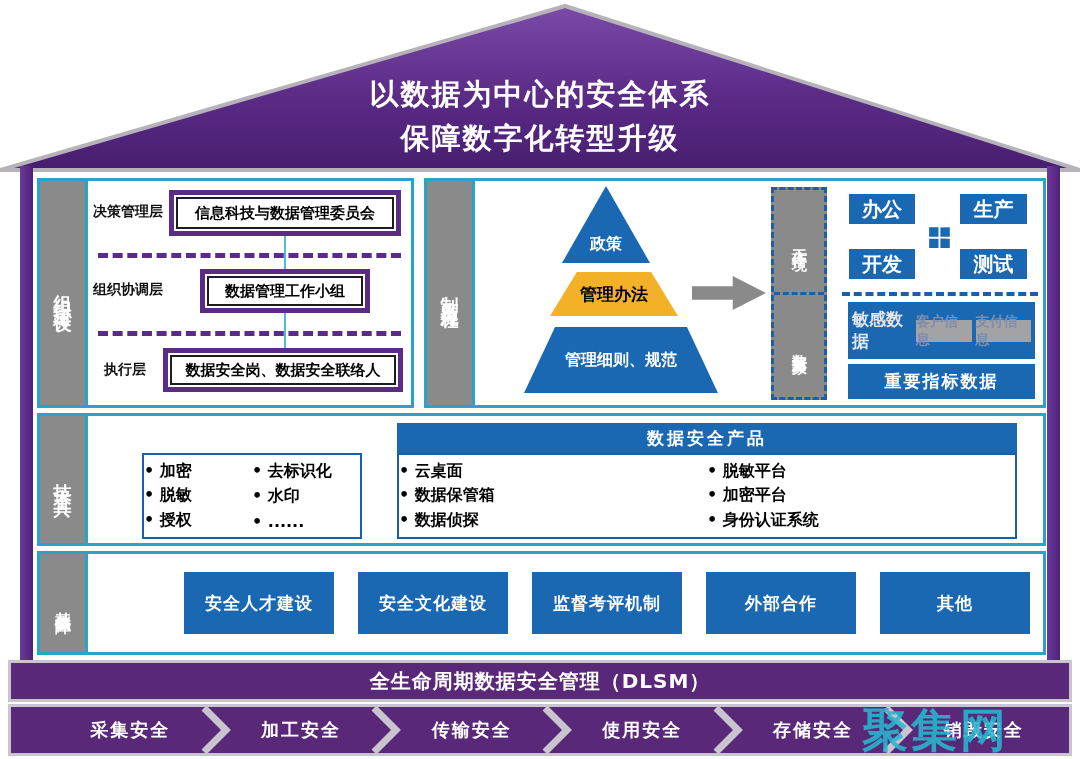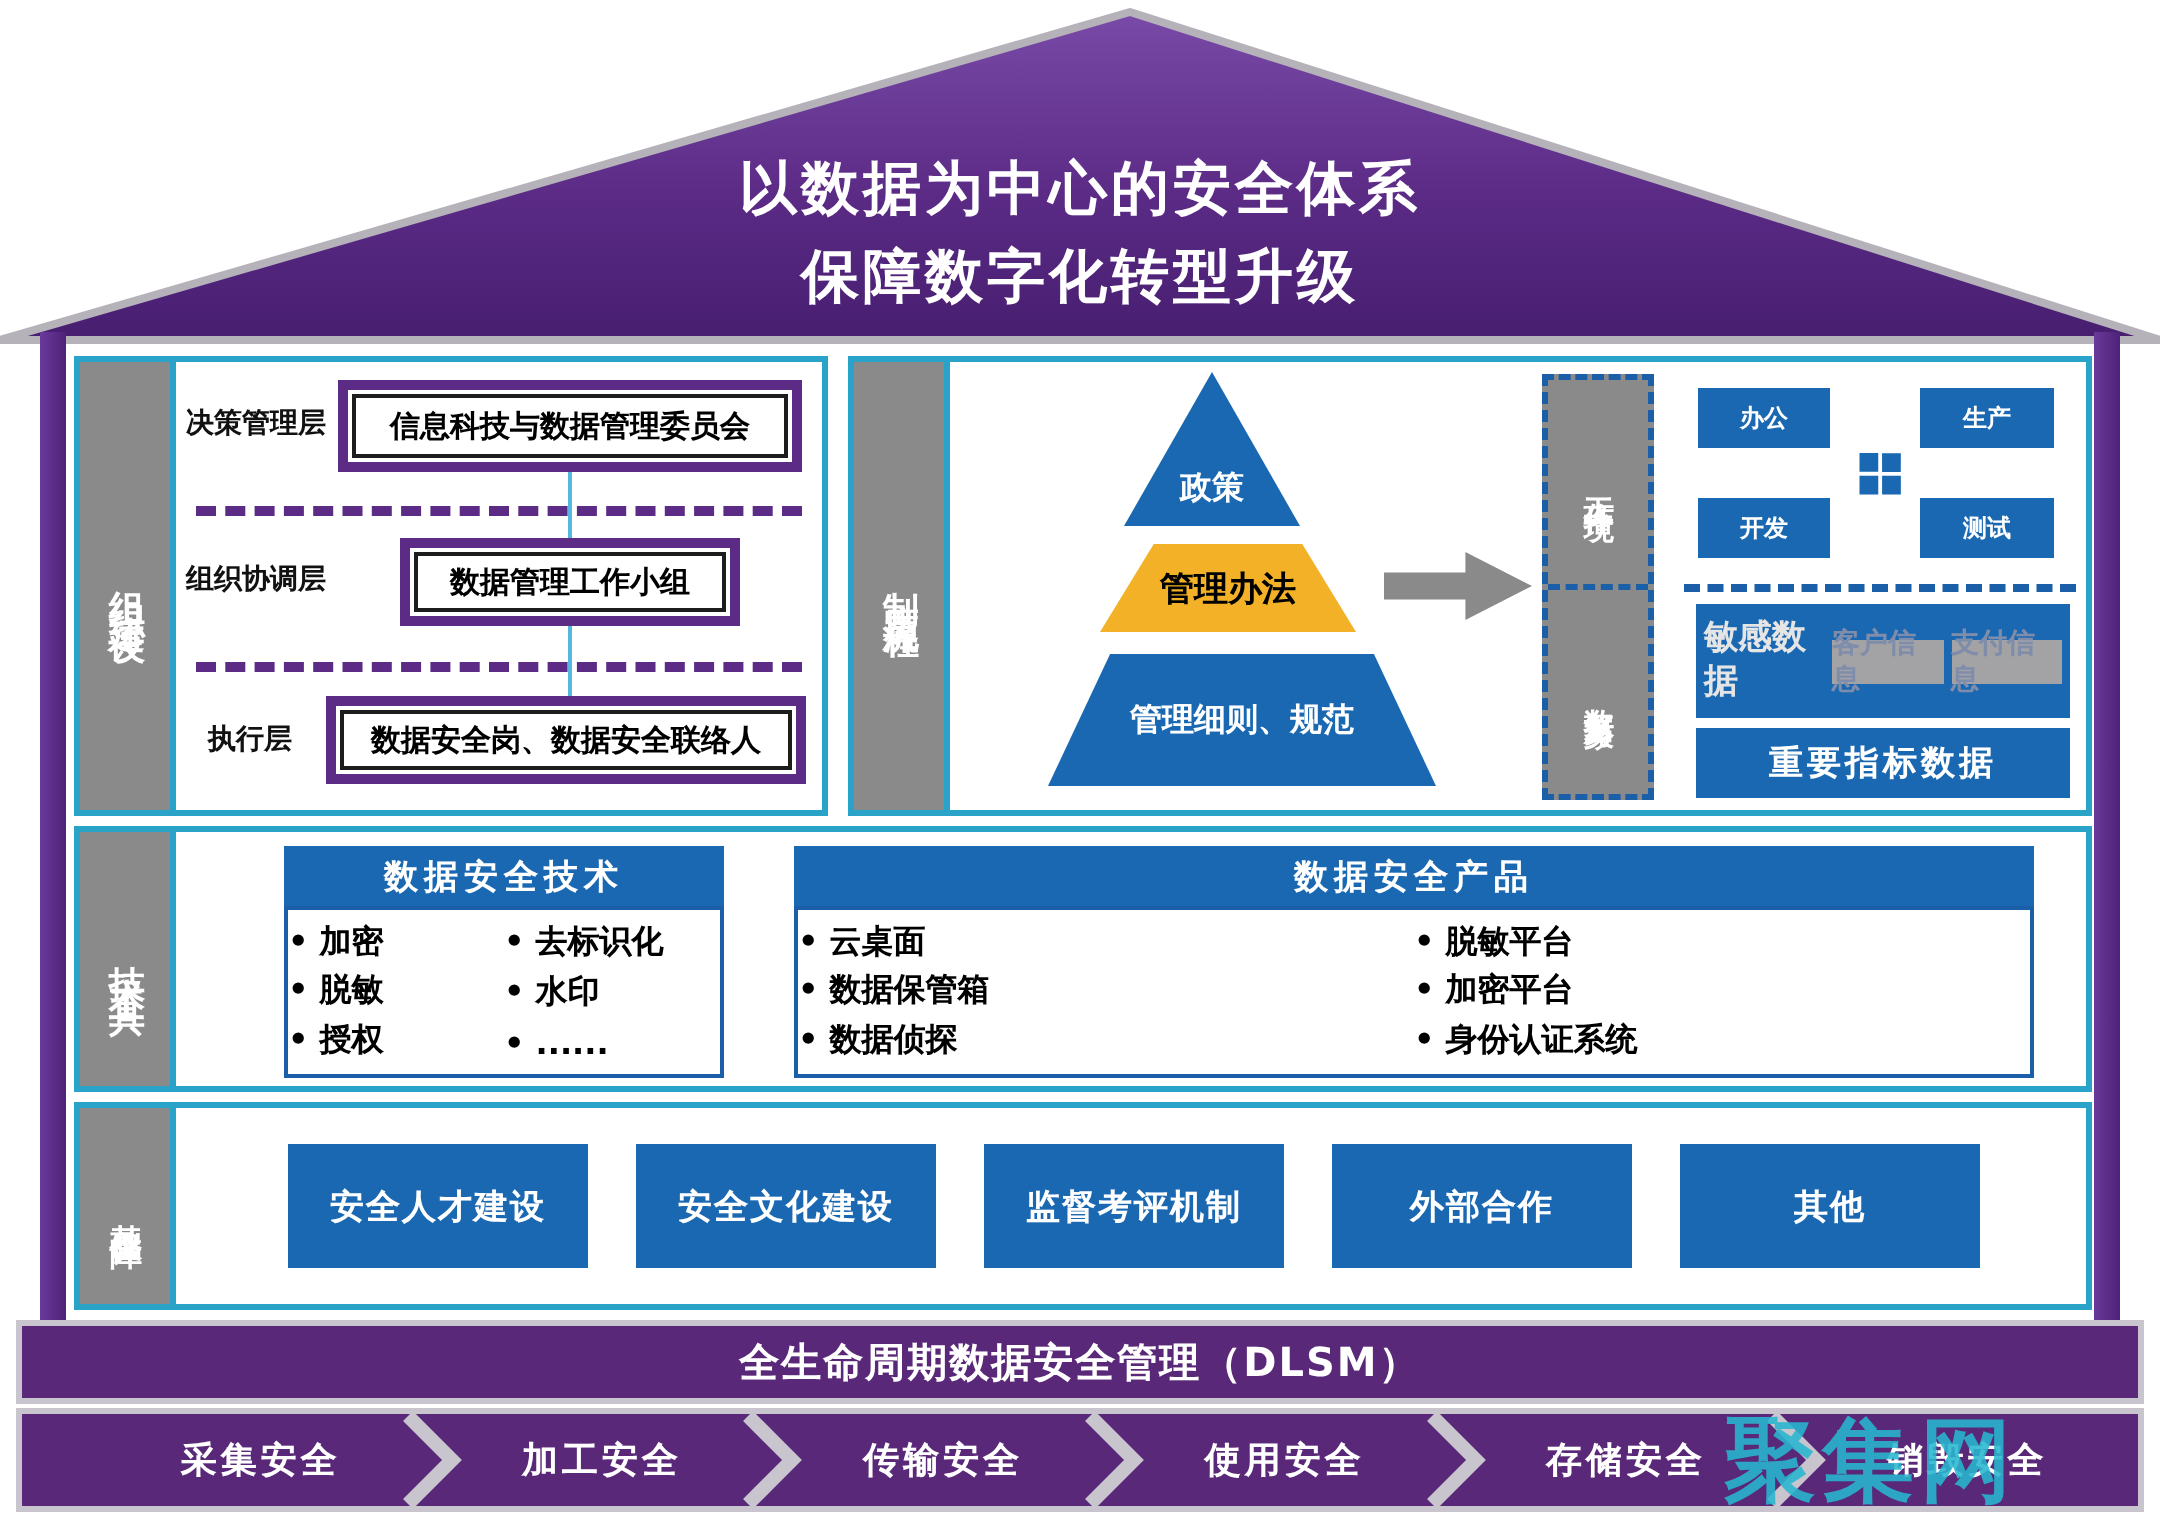--- a/index.html
+++ b/index.html
@@ -41,21 +41,21 @@
     font-size:16px;align-items:center;}
   .gray-arrow{position:absolute;background:#8a8a8a;
     clip-path:polygon(0 30%,55% 30%,55% 0,100% 50%,55% 100%,55% 70%,0 70%);}
 
   
   .ws-bar{position:absolute;border:3px dashed #1a5fa8;background:#8a8a8a;display:flex;
     flex-direction:column;color:#fff;font-weight:bold;font-size:15px;}
   .ws-bar .cell{flex:1;display:flex;align-items:center;justify-content:center;
     writing-mode:vertical-rl;text-orientation:upright;letter-spacing:2px;}
   .ws-bar .divider{border-top:3px dashed #1a5fa8;}
-  .envbox{position:absolute;background:#1a68b2;color:#fff;font-weight:bold;font-size:12px;
+  .envbox{position:absolute;background:#1a68b2;color:#fff;font-weight:bold;font-size:20px;
     display:flex;align-items:center;justify-content:center;}
   .connector{position:absolute;color:#1a68b2;font-size:40px;line-height:40px;
     transform:rotate(45deg);display:flex;align-items:center;justify-content:center;}
   .ws-dash{position:absolute;border-top:4px dashed #1a5fa8;}
   .sens{position:absolute;background:#1a68b2;display:flex;align-items:center;padding:4px;}
   .sens .slabel{width:64px;color:#e5e5e5;font-weight:bold;font-size:17px;line-height:1.25;
     }
   .sens .chips{flex:1;display:flex;flex-direction:row;gap:4px;}
   .chip{background:#a3a3a6;color:#7f8dab;font-weight:bold;font-size:14px;height:22px;
     display:flex;align-items:center;justify-content:center;}
@@ -65,21 +65,21 @@
   
   .panel-head{position:absolute;background:#1a68b2;color:#fff;font-weight:bold;font-size:17px;
     display:flex;align-items:center;justify-content:center;letter-spacing:3px;}
   .panel-body{position:absolute;border:2px solid #1a5fa8;background:#fff;display:flex;
     padding:4px 0;}
   .pcol{flex:1;display:flex;flex-direction:column;justify-content:space-around;}
   .bullet{font-weight:bold;font-size:16px;color:#000;white-space:nowrap;}
   .bullet::before{content:"•  ";}
 
   
-  .found-content{display:flex;align-items:center;gap:24px;padding-left:56px;}
+  .found-content{display:flex;align-items:center;gap:24px;padding-left:56px;margin-left:40px;}
   .foundbox{width:150px;height:62px;background:#1a68b2;color:#fff;font-weight:bold;font-size:17px;
     display:flex;align-items:center;justify-content:center;letter-spacing:1px;}
 
   
   .dlsm{position:absolute;left:8px;top:660px;width:1064px;height:42px;background:#5a2878;
     border:3px solid #c9c5ce;color:#fff;font-weight:bold;font-size:20px;letter-spacing:1px;
     display:flex;align-items:center;justify-content:center;}
   .chevband{position:absolute;left:8px;top:704px;width:1064px;height:52px;background:#5a2878;
     border:3px solid #c9c5ce;display:flex;padding-left:34px;}
   .chevseg{position:relative;flex:1;display:flex;align-items:center;justify-content:center;
@@ -171,21 +171,20 @@
       </div>
 
       <div class="impbox" style="left:373px;top:183px;width:187px;height:35px;">重要指标数据</div>
     </div>
   </div>
 
   <div class="tealbox" style="left:37px;top:413px;width:1009px;height:133px;">
     <div class="vlabel">技术工具</div>
     <div class="content">
 
-      <div class="panel-head" style="left:54px;top:7px;width:220px;height:30px;">数据安全技术</div>
       <div class="panel-body" style="left:54px;top:37px;width:220px;height:86px;">
         <div class="pcol">
           <div class="bullet">加密</div>
           <div class="bullet">脱敏</div>
           <div class="bullet">授权</div>
         </div>
         <div class="pcol">
           <div class="bullet">去标识化</div>
           <div class="bullet">水印</div>
           <div class="bullet">......</div>

